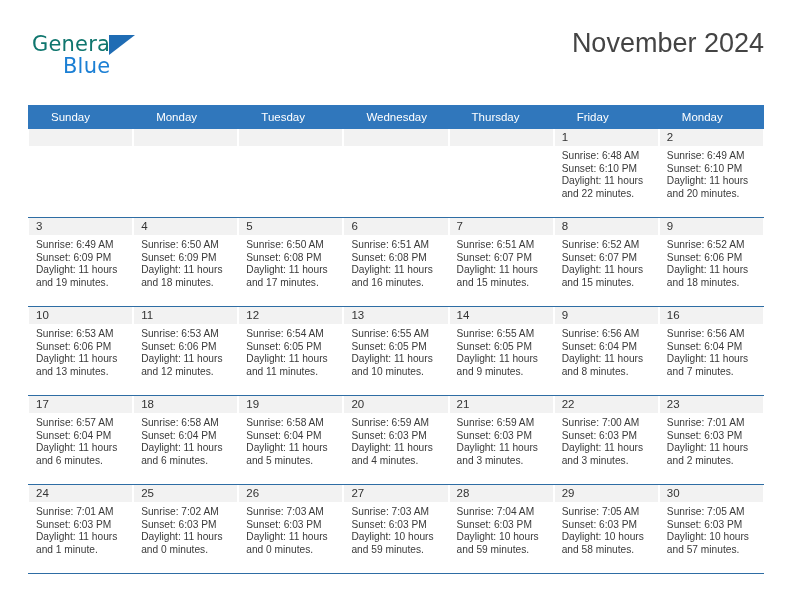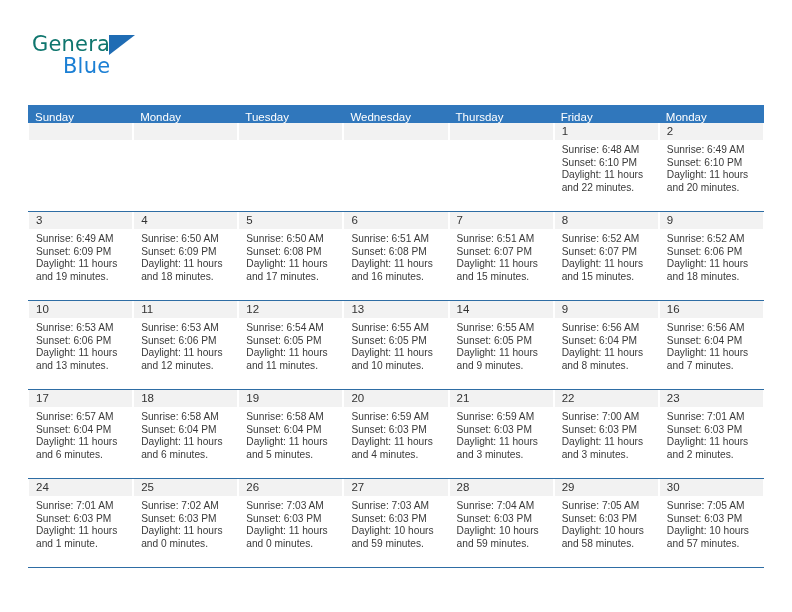--- a/index.html
+++ b/index.html
@@ -99,21 +99,22 @@
     width: 100%;
     background: #3077bc;
   }
   .weekday {
     flex: 1 1 0;
     box-sizing: border-box;
     color: #ffffff;
     font-size: 11.5px;
     line-height: 18px;
     padding: 3px 0 3px 7px;
-    height: 18px;
+    height: 24px;
+    margin-left: 16px;
   }
   .week-row {
     display: flex;
     width: 100%;
     border-top: 1.6px solid #2e6da4;
     box-sizing: border-box;
   }
   .week-row:first-of-type {
     border-top: none;
   }
@@ -158,20 +159,21 @@
 
 <div class="page">
 
   <div class="header">
     <div class="logo">
       <span class="logo-general">General</span>
       <span class="logo-tri"></span>
       <span class="logo-blue">Blue</span>
     </div>
     <div class="title-block">
+      <div class="cal-title">November 2024</div>
     </div>
   </div>
 
   <div class="calendar">
     <div class="weekday-row">
       <div class="weekday">Sunday</div>
       <div class="weekday">Monday</div>
       <div class="weekday">Tuesday</div>
       <div class="weekday">Wednesday</div>
       <div class="weekday">Thursday</div>

